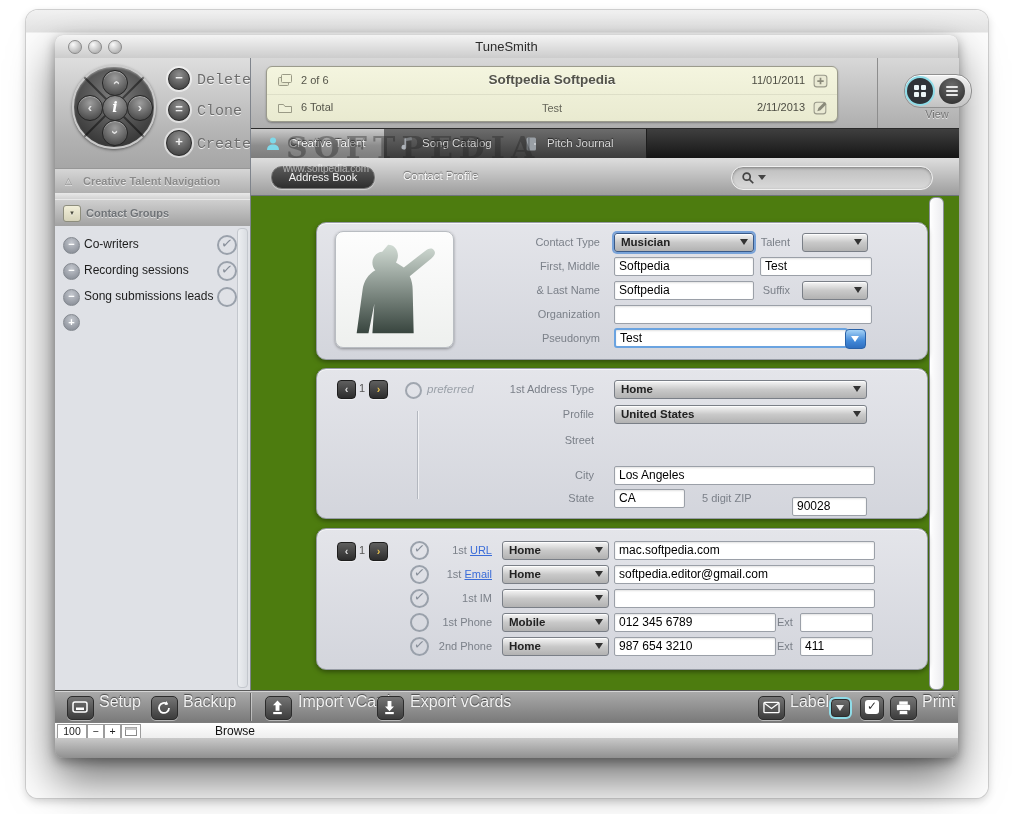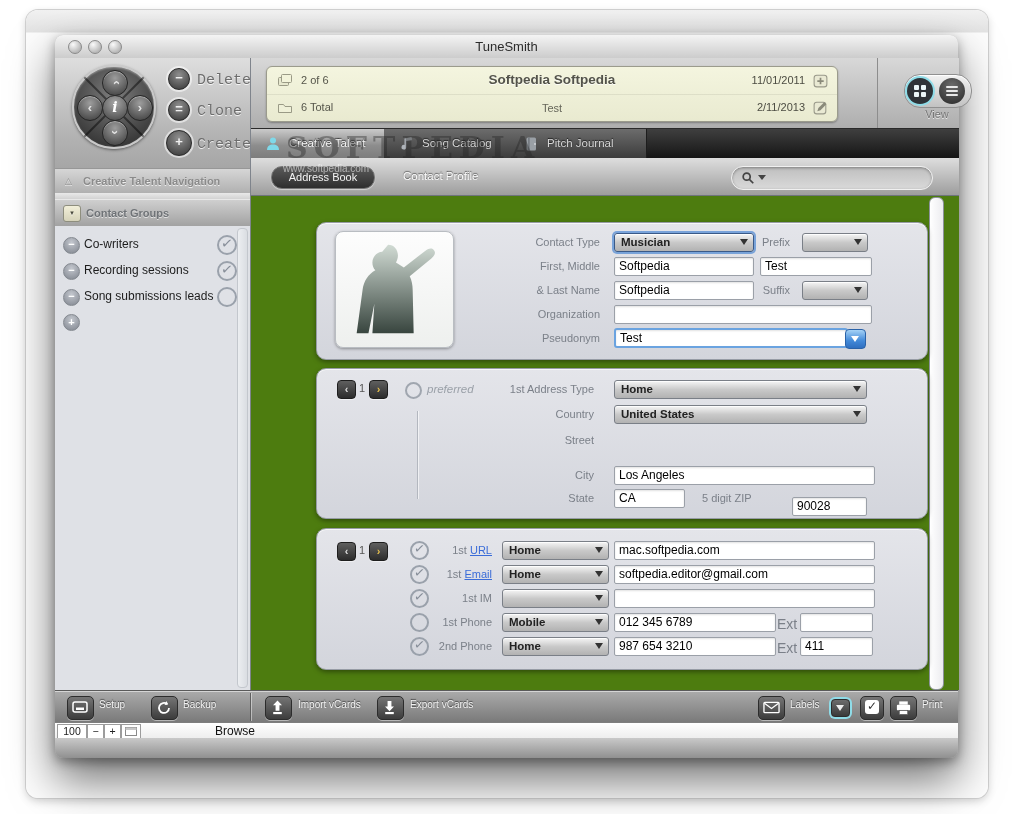--- a/index.html
+++ b/index.html
@@ -149,29 +149,29 @@
   .pagerbtn.fwd{color:#e5be4d;}
   .pagernum{position:absolute;font-size:11px;color:#555;}
   .radioc{position:absolute;width:13px;height:13px;border-radius:50%;border:2px solid #a0a6af;cursor:pointer;}
   .pref{position:absolute;font-size:11.5px;font-style:italic;color:#9aa0a8;}
   .vdiv{position:absolute;width:1px;background:#b3b7bf;box-shadow:1px 0 0 rgba(255,255,255,.6);}
   .cmcheck{position:absolute;width:15px;height:15px;border-radius:50%;border:2px solid #9aa1ab;cursor:pointer;
     color:#868d98;font-size:13px;font-weight:bold;line-height:12px;text-align:center;}
   .cmcheck span{display:inline-block;transform:rotate(8deg);}
   .cmlabel{position:absolute;font-size:11px;color:#7b8089;text-align:right;width:90px;}
   .cmlabel .lk{color:#3a6cd8;text-decoration:underline;cursor:pointer;}
-  .extlbl{position:absolute;font-size:14px;color:#7b8089;}
+  .extlbl{position:absolute;font-size:11px;color:#7b8089;}
   
   .toolbar{position:absolute;left:0;top:655px;width:903px;height:32px;
     background:linear-gradient(#ababab,#787878);border-top:1px solid #5a5a5a;box-shadow:inset 0 1px 0 rgba(255,255,255,.5);}
   .tbdiv{position:absolute;top:2px;width:1px;height:28px;background:#5f5f5f;box-shadow:1px 0 0 rgba(255,255,255,.45);}
   .tbbtn{position:absolute;top:5px;width:25px;height:22px;border-radius:5px;cursor:pointer;
     background:linear-gradient(#757575,#3c3c3c);border:1px solid #2c2c2c;box-shadow:0 1px 0 rgba(255,255,255,.45);}
   .tbbtn svg{position:absolute;left:4px;top:3px;}
-  .tblbl{position:absolute;top:8px;font-size:10px;color:#f2f2f2;text-shadow:0 -1px 1px rgba(0,0,0,.6);}
+  .tblbl{position:absolute;top:2px;font-size:16px;color:#f2f2f2;text-shadow:0 -1px 1px rgba(0,0,0,.6);}
   .lbldd{position:absolute;top:8px;width:17px;height:16px;border-radius:4px;cursor:pointer;
     background:linear-gradient(#6c6c6c,#3a3a3a);border:1px solid #2c2c2c;box-shadow:0 0 0 2px #8fdce8;}
   .lbldd .a{position:absolute;left:4px;top:5px;width:0;height:0;border-left:4.5px solid transparent;
     border-right:4.5px solid transparent;border-top:6px solid #eee;}
   .chkbtn-in{position:absolute;left:4px;top:3px;width:14px;height:14px;background:#fff;border-radius:3px;
     color:#333;font-size:12px;font-weight:bold;line-height:13px;text-align:center;}
   .statusbar{position:absolute;left:0;top:687px;width:903px;height:16px;
     background:linear-gradient(#ffffff,#ededed);border-top:1px solid #7e7e7e;}
   .sbbox{position:absolute;top:1px;height:13px;background:#fff;border:1px solid #9c9c9c;
     font-size:10.5px;color:#222;text-align:center;line-height:13px;cursor:pointer;}
@@ -362,21 +362,21 @@
             </defs>
           <path fill="url(#sil)" d="M52 12c6 0 10 5 10 11 0 3-1 5-2 7l8 5 22-17c2-2 7-4 9 0 2 3-1 6-3 8L74 44c2 4 3 9 3 14l1 44H36l2-30-6 30H20l6-44c1-9 6-16 13-20-2-2-3-5-3-8 0-6 5-11 10-11z" opacity="0.92"></path>
         </svg>
       </div>
 
       <span class="flabel" style="left:160px;top:13px;width:123px">Contact Type</span>
       <div class="dd focus" style="left:297px;top:10px;width:138px">
         <span class="v">Musician</span>
           <span class="a"></span>
       </div>
-      <span class="flabel" style="left:440px;top:13px;width:33px">Prefix</span>
+      <span class="flabel" style="left:440px;top:13px;width:33px">Talent</span>
       <div class="dd" style="left:485px;top:10px;width:64px">
         <span class="v"></span>
           <span class="a"></span>
       </div>
 
       <span class="flabel" style="left:160px;top:37px;width:123px">First, Middle</span>
       <div class="finput" style="left:297px;top:34px;width:130px">Softpedia</div>
       <div class="finput" style="left:443px;top:34px;width:102px">Test</div>
 
       <span class="flabel" style="left:160px;top:61px;width:123px">&amp; Last Name</span>
@@ -404,21 +404,21 @@
       <span class="radioc" style="left:88px;top:13px"></span>
       <span class="pref" style="left:110px;top:14px">preferred</span>
       <div class="vdiv" style="left:100px;top:42px;height:88px"></div>
 
       <span class="flabel" style="left:150px;top:14px;width:127px">1st Address Type</span>
       <div class="dd" style="left:297px;top:11px;width:251px">
         <span class="v">Home</span>
           <span class="a"></span>
       </div>
 
-      <span class="flabel" style="left:150px;top:39px;width:127px">Country</span>
+      <span class="flabel" style="left:150px;top:39px;width:127px">Profile</span>
       <div class="dd" style="left:297px;top:36px;width:251px">
         <span class="v">United States</span>
           <span class="a"></span>
       </div>
 
       <span class="flabel" style="left:150px;top:65px;width:127px">Street</span>
 
       <span class="flabel" style="left:150px;top:100px;width:127px">City</span>
       <div class="finput" style="left:297px;top:97px;width:251px">Los Angeles</div>
 

